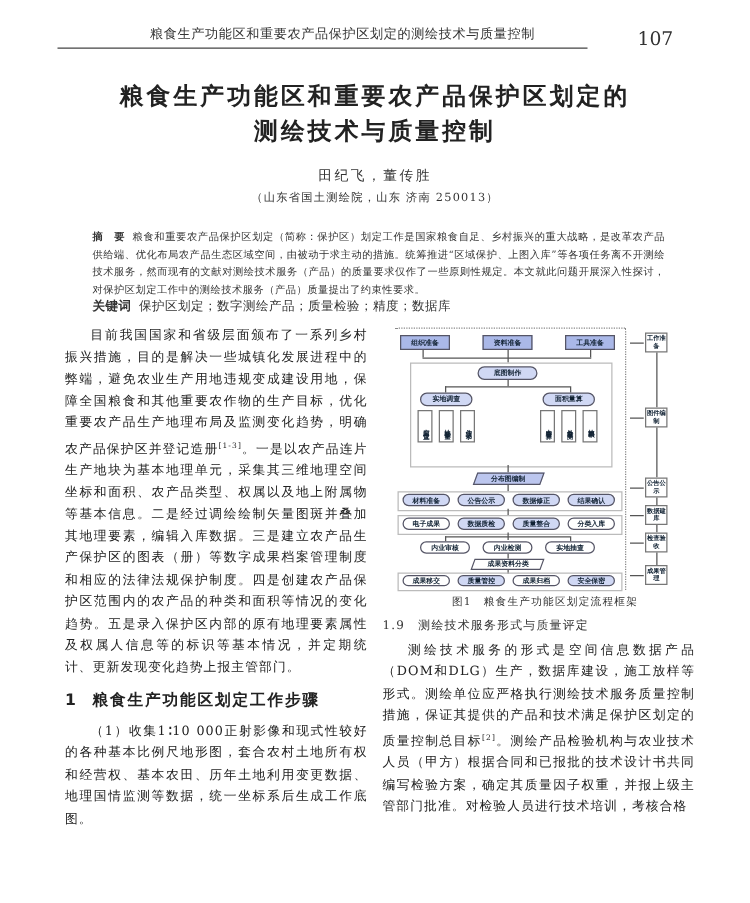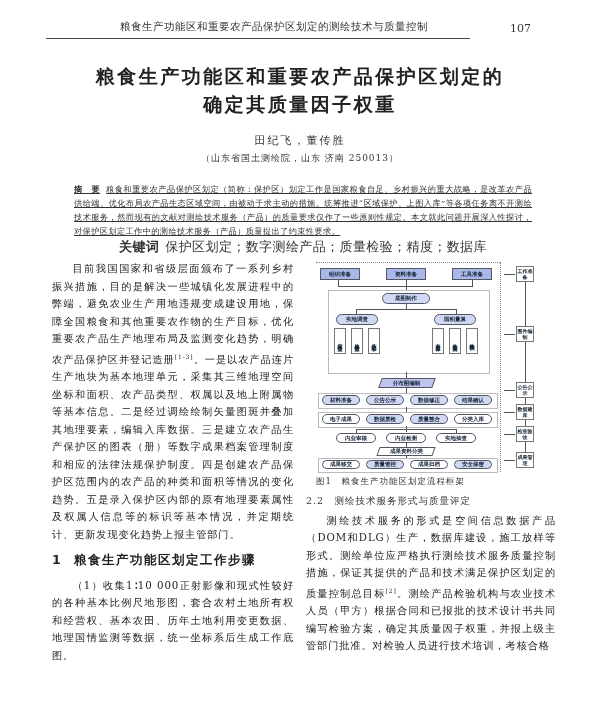--- a/index.html
+++ b/index.html
@@ -1,40 +1,40 @@
 <!DOCTYPE html>
 <html><head>
 <meta charset="utf-8">
 <style>
   html, body { margin:0; padding:0; background:#fff; }
   body { width:600px; height:722px; overflow:hidden; position:relative; font-family:"DejaVu Serif","Liberation Serif",serif; color:#222; }
   .running-head { position:absolute; left:46px; top:16px; width:424px; height:22px; border-bottom:1.5px solid #444; }
   .rh-title { position:absolute; left:74px; top:4px; font-size:10.5px; letter-spacing:0.5px; color:#333; }
-  .rh-page { position:absolute; left:446px; top:21px; font-size:11px; color:#333; }
+  .rh-page { position:absolute; left:446px; top:21px; font-size:15px; color:#333; }
   .title { position:absolute; left:0; width:600px; text-align:center; font-family:"DejaVu Sans","Liberation Sans",sans-serif; font-weight:bold; font-size:19px; letter-spacing:2.5px; color:#222; }
   .t1 { top:64px; }
   .t2 { top:92px; }
   .authors { position:absolute; top:133px; left:0; width:600px; text-align:center; font-size:11px; letter-spacing:2px; color:#333; }
   .affil { position:absolute; top:152px; left:0; width:600px; text-align:center; font-size:9px; letter-spacing:1px; color:#333; }
-  .abstract { position:absolute; left:74px; top:182px; width:458px; font-size:8.2px; line-height:14px; letter-spacing:0.4px; color:#333; text-align:justify;text-decoration:underline; }
+  .abstract { position:absolute; left:74px; top:182px; width:458px; font-size:8.2px; line-height:14px; letter-spacing:0.4px; color:#333; text-align:justify; }
   .abstract .lbl { font-weight:bold; font-family:"DejaVu Sans","Liberation Sans",sans-serif; margin-right:6px; }
-  .keywords { position:absolute; left:74px; top:238px; width:458px; font-size:13px; letter-spacing:0.4px; color:#333;text-align:center; }
+  .keywords { position:absolute; left:74px; top:238px; width:458px; font-size:10px; letter-spacing:0.4px; color:#333; }
   .keywords .lbl { font-weight:bold; font-family:"DejaVu Sans","Liberation Sans",sans-serif; margin-right:6px; }
   .col { position:absolute; font-size:10.2px; line-height:17.5px; letter-spacing:0.9px; color:#222; text-align:justify; }
   .left-col { left:52px; top:260px; width:242px; }
   .right-col { left:306px; top:490px; width:250px; }
   .h1 { font-family:"DejaVu Sans","Liberation Sans",sans-serif; font-weight:bold; font-size:12.5px; margin:8px 0 8px 0; letter-spacing:1.5px; }
   .h1 .num { display:inline-block; width:22px; }
   .h2 { font-size:9.5px; margin:2px 0; letter-spacing:1px; color:#333; }
   .p { text-indent:2em; margin:0; }
   .p.noind { text-indent:0; }
   sup { font-size:6px; }
   
   .figure { position:absolute; left:316px; top:262px; width:256px; height:210px; }
-  .fig-caption { position:absolute; left:316px; top:476px; width:240px; font-size:8.5px; letter-spacing:1px; color:#333; }
+  .fig-caption { position:absolute; left:316px; top:476px; width:240px; text-align:center; font-size:8.5px; letter-spacing:1px; color:#333; }
   .fbox { position:absolute; font-family:"DejaVu Sans","Liberation Sans",sans-serif; font-size:5.5px; font-weight:bold; text-align:center; color:#123; display:flex; align-items:center; justify-content:center; box-sizing:border-box; }
   .sq { background:#aab8e8; border:1px solid #556; }
   .pill { background:#d0d8f4; border:1px solid #556; border-radius:8px; }
   .wpill { background:#fff; border:1px solid #556; border-radius:8px; }
   .vbox { background:#fff; border:1px solid #777; writing-mode:vertical-rl; font-size:5px; letter-spacing:1px; }
   .para { background:#bcc6ee; border:1px solid #556; transform:skewX(-20deg); }
   .para span { transform:skewX(20deg); display:block; }
   .wpara { background:#fff; border:1px solid #556; transform:skewX(-20deg); }
   .wpara span { transform:skewX(20deg); display:block; }
   .sbox { background:#fff; border:1px solid #777; font-size:5px; line-height:6px; }
@@ -45,21 +45,21 @@
 </style>
 </head>
 <body>
 
 <div class="running-head">
   <span class="rh-title">粮食生产功能区和重要农产品保护区划定的测绘技术与质量控制</span>
 </div>
 <span class="rh-page" style="left:510px;top:22px;">107</span>
 
 <div class="title t1">粮食生产功能区和重要农产品保护区划定的</div>
-<div class="title t2">确定其质量因子权重</div>
+<div class="title t2">测绘技术与质量控制</div>
 <div class="authors">田纪飞，董传胜</div>
 <div class="affil">（山东省国土测绘院，山东 济南 250013）</div>
 
 <div class="abstract">
   <span class="lbl">摘　要</span><span>粮食和重要农产品保护区划定（简称：保护区）划定工作是国家粮食自足、乡村振兴的重大战略，是改革农产品供给端、优化布局农产品生态区域空间，由被动于求主动的措施。统筹推进“区域保护、上图入库”等各项任务离不开测绘技术服务，然而现有的文献对测绘技术服务（产品）的质量要求仅作了一些原则性规定。本文就此问题开展深入性探讨，对保护区划定工作中的测绘技术服务（产品）质量提出了约束性要求。</span>
 </div>
 <div class="keywords">
   <span class="lbl">关键词</span><span>保护区划定；数字测绘产品；质量检验；精度；数据库</span>
 </div>
 
@@ -152,15 +152,15 @@
   <div class="line" style="left:188px;top:12px;width:11px;height:1px;"></div>
   <div class="line" style="left:188px;top:72px;width:11px;height:1px;"></div>
   <div class="line" style="left:188px;top:128px;width:11px;height:1px;"></div>
   <div class="line" style="left:188px;top:150px;width:11px;height:1px;"></div>
   <div class="line" style="left:188px;top:172px;width:11px;height:1px;"></div>
   <div class="line" style="left:188px;top:198px;width:11px;height:1px;"></div>
 </div>
 <div class="fig-caption">图1　粮食生产功能区划定流程框架</div>
 
 <div class="col right-col">
-  <div class="h2">2.2　测绘技术服务形式与质量评定</div>
+  <div class="h2">1.9　测绘技术服务形式与质量评定</div>
   <p class="p"><span>测绘技术服务的形式是空间信息数据产品（DOM和DLG）生产，数据库建设，施工放样等形式。测绘单位应严格执行测绘技术服务质量控制措施，保证其提供的产品和技术满足保护区划定的质量控制总目标</span><sup>[2]</sup><span>。测绘产品检验机构与农业技术人员（甲方）根据合同和已报批的技术设计书共同编写检验方案，确定其质量因子权重，并报上级主管部门批准。对检验人员进行技术培训，考核合格</span></p>
 </div>
 
 </body></html>

